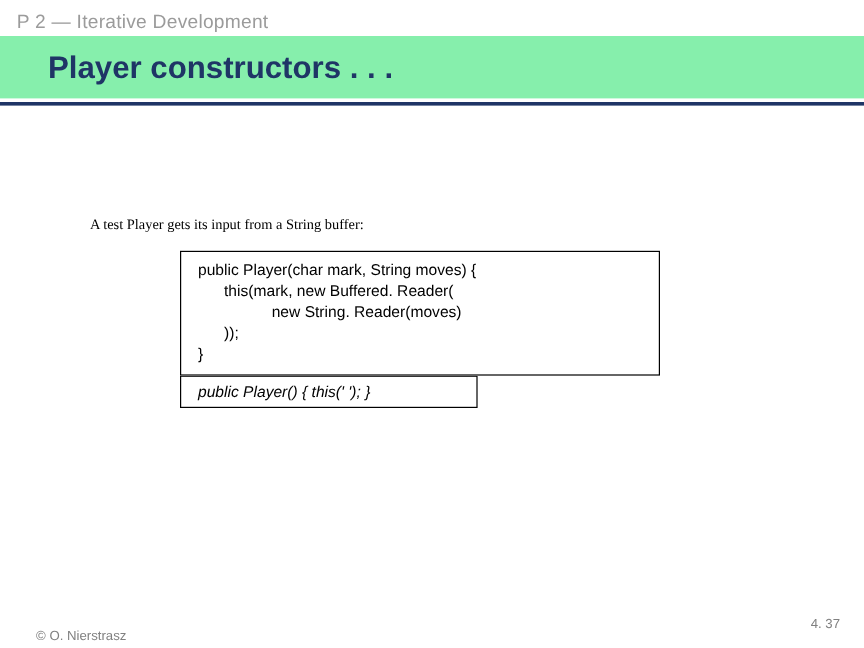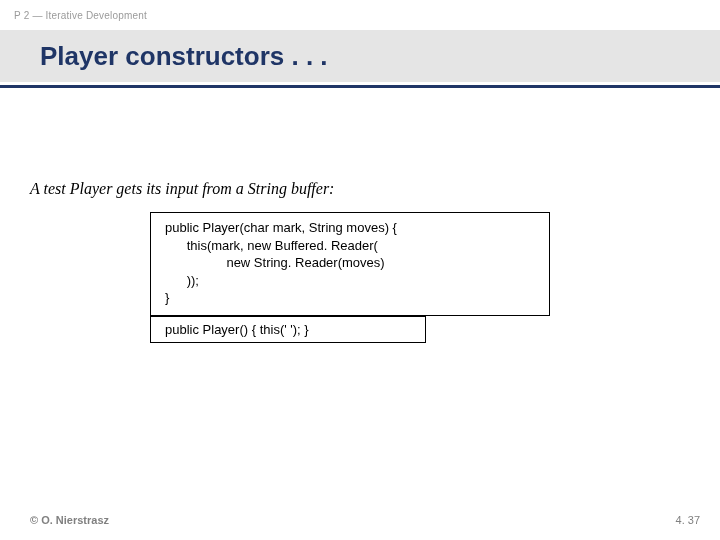--- a/index.html
+++ b/index.html
@@ -1,28 +1,28 @@
 <!DOCTYPE html>
 <html><head>
 <meta charset="utf-8">
 <style>
   * { box-sizing: border-box; margin: 0; padding: 0; }
   html, body { width: 720px; height: 540px; font-family: Arial, Helvetica, sans-serif; background: #fff; color: #000; }
   .slide { position: relative; width: 720px; height: 540px; }
-  .topic { position: absolute; left: 14px; top: 10px; font-size: 10px; color: #9b9b9b; letter-spacing: 0.2px; }
-  .title-band { position: absolute; left: 0; top: 30px; width: 720px; height: 52px; background: #e5e5e5; display: flex; align-items: center; }
+  .topic { position: absolute; left: 14px; top: 10px; font-size: 16px; color: #9b9b9b; letter-spacing: 0.2px; }
+  .title-band { position: absolute; left: 0; top: 30px; width: 720px; height: 52px; background: #86efac; display: flex; align-items: center; }
   .title-band h1 { font-size: 26px; font-weight: bold; color: #1f3566; padding-left: 40px; }
   .rule { position: absolute; left: 0; top: 85px; width: 720px; height: 3px; background: #1f3566; }
   .body { position: absolute; left: 30px; top: 180px; width: 660px; }
-  .lead1 { font-size: 16px; font-style: italic; font-family: "Times New Roman", Times, serif; color: #000; margin-bottom: 14px; }
+  .lead1 { font-size: 12px; font-family: "Times New Roman", Times, serif; color: #000; margin-bottom: 14px; margin-left: 45px; }
   .codebox { border: 1px solid #000; background: #fff; font-family: Arial, Helvetica, sans-serif; font-size: 13px; line-height: 1.35; padding: 6px 14px 8px 14px; color: #000; white-space: pre; }
   .codebox1 { margin-left: 120px; width: 400px; }
   .lead2 { font-size: 16px; font-style: italic; font-family: "Times New Roman", Times, serif; color: #000; margin-top: 28px; margin-bottom: 10px; }
-  .codebox2 { margin-left: 120px; width: 276px; padding: 4px 14px; }
-  .footer-left { position: absolute; left: 30px; bottom: 14px; font-size: 11px; color: #808080; font-weight: bold; }
+  .codebox2 { margin-left: 120px; width: 248px; padding: 4px 14px; font-style: italic; }
+  .footer-left { position: absolute; left: 30px; bottom: 4px; font-size: 11px; color: #808080; }
   .footer-right { position: absolute; right: 20px; bottom: 14px; font-size: 11px; color: #808080; text-align: right; }
 </style>
 </head>
 <body>
 
 <div class="slide">
   <div class="topic">P 2 — Iterative Development</div>
 
   <div class="title-band">
     <h1>Player constructors . . .</h1>

